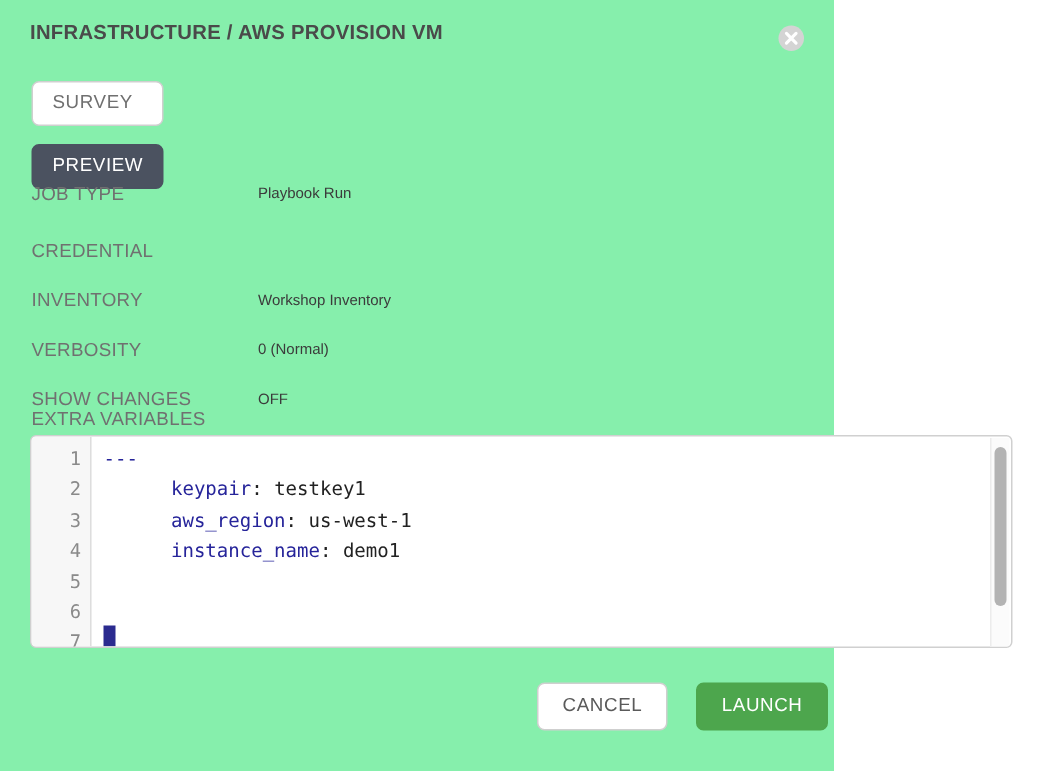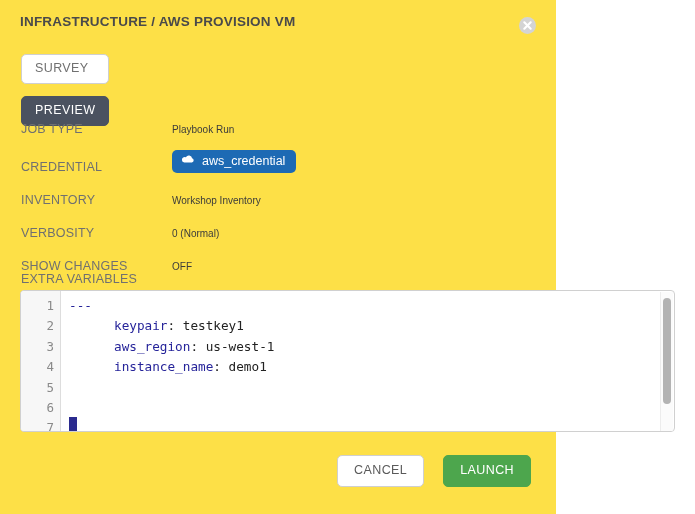--- a/index.html
+++ b/index.html
@@ -14,21 +14,21 @@
     color: #333333;
     overflow: hidden;
     position: relative;
   }
 
   .modal {
     position: absolute;
     left: 0; top: 0;
     width: 556px;
     height: 514px;
-    background: #fde047;
+    background: #86efac;
     box-sizing: border-box;
     text-decoration: underline;
   }
 
   
   .modal-header {
     position: absolute;
     left: 20px;
     top: 14px;
     right: 20px;
@@ -211,21 +211,21 @@
     top: 6px;
     width: 8px;
     height: 106px;
     background: #b3b3b3;
     border-radius: 4px;
   }
 
   
   .footer {
     position: absolute;
-    right: 25px;
+    right: 4px;
     top: 455px;
     display: flex;
     gap: 19px;
     align-items: center;
   }
   .btn {
     font-size: 12.5px;
     letter-spacing: 0.4px;
     border-radius: 5px;
     padding: 8px 16px 9px 16px;
@@ -266,28 +266,20 @@
 
   <div class="details">
 
     <div class="drow">
       <div class="dlabel">JOB TYPE</div>
       <div class="dvalue">Playbook Run</div>
     </div>
 
     <div class="drow tall">
       <div class="dlabel">CREDENTIAL</div>
-      <div class="cred-badge">
-        <span class="cloud-ico">
-          <svg width="14" height="11" viewBox="0 0 14 11" aria-hidden="true">
-            <path d="M11.1 4.3a3.3 3.3 0 0 0-6.2-1.1A2.8 2.8 0 0 0 0.9 5.9 2.6 2.6 0 0 0 3.3 8.4h7.6a2.1 2.1 0 0 0 0.2-4.1z" fill="#ffffff"></path>
-          </svg>
-        </span>
-        <span>aws_credential</span>
-      </div>
     </div>
 
     <div class="drow">
       <div class="dlabel">INVENTORY</div>
       <div class="dvalue">Workshop Inventory</div>
     </div>
 
     <div class="drow">
       <div class="dlabel">VERBOSITY</div>
       <div class="dvalue">0 (Normal)</div>

